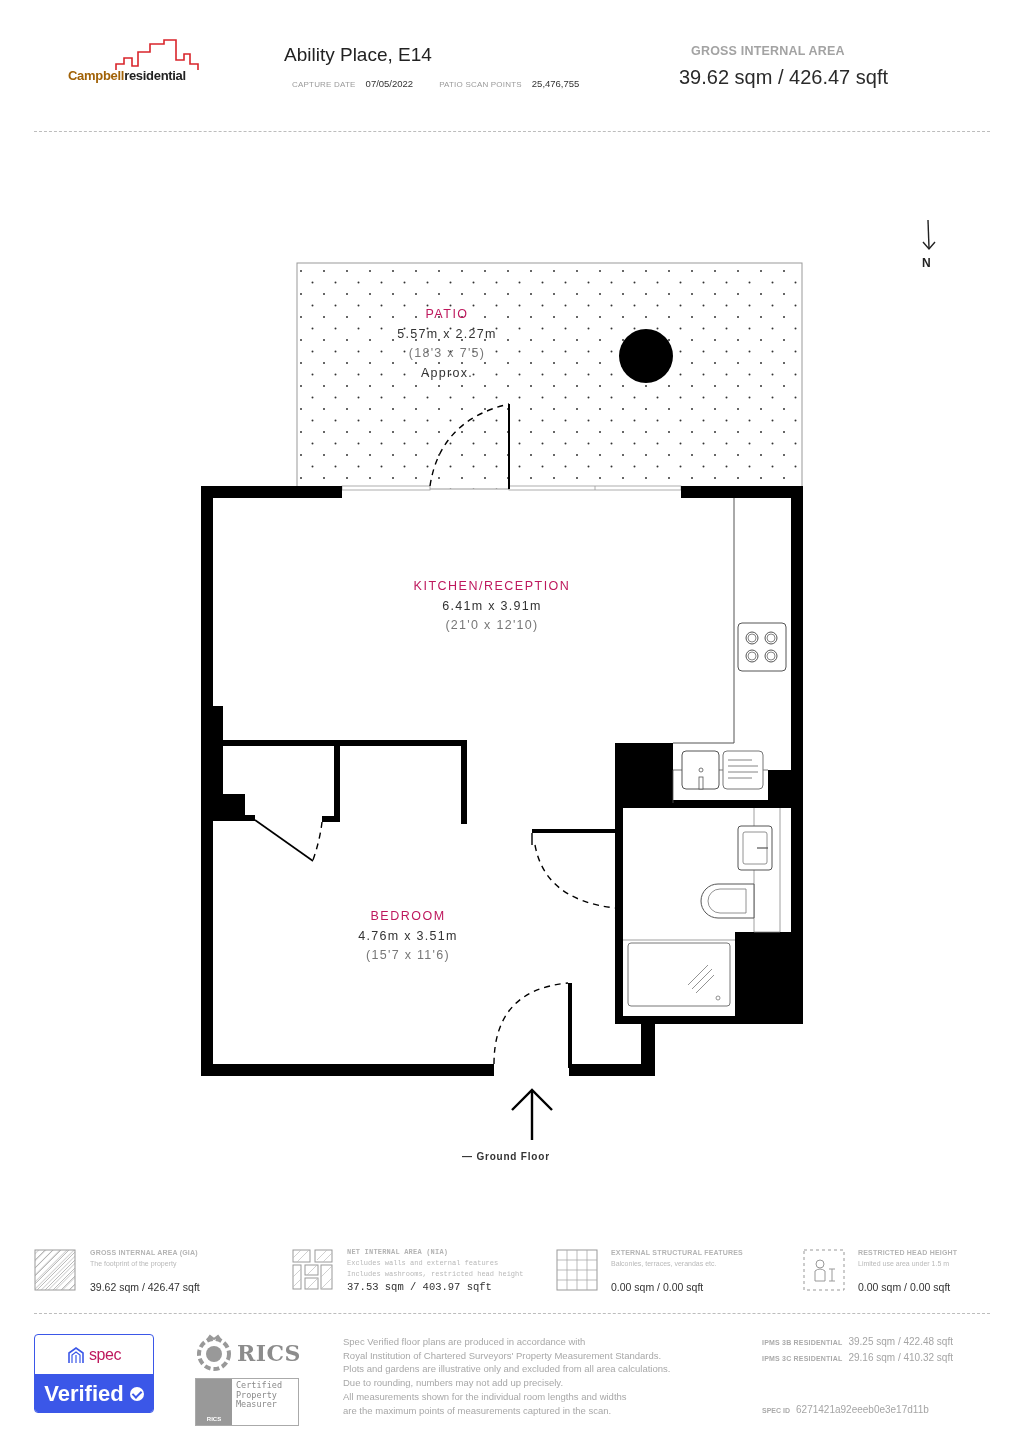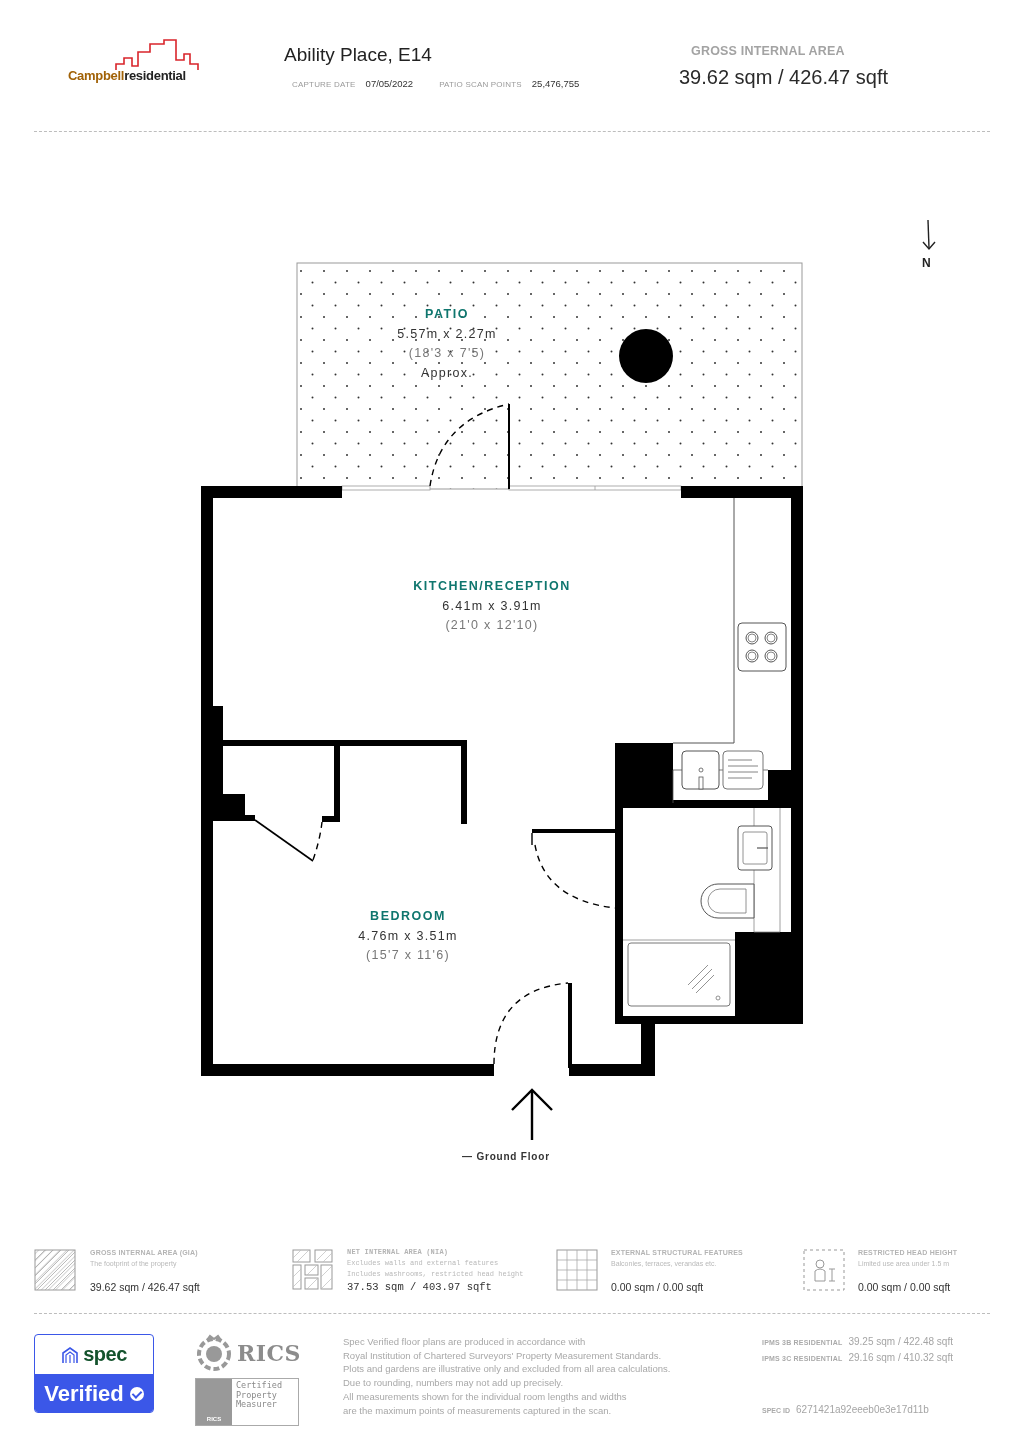--- a/index.html
+++ b/index.html
@@ -25,39 +25,39 @@
 
   .dash-line { left: 34px; width: 956px; height: 0; border-top: 1px dashed #bdbdbd; }
 
   
   .north { left: 917px; top: 218px; width: 24px; height: 56px; }
   .north-label { left: 922px; top: 256px; font-size: 12px; font-weight: bold; color: #222; }
 
   
   .plan { left: 0; top: 0; width: 1024px; height: 1447px; pointer-events: none; }
   .room-label { position: absolute; text-align: center; font-size: 12.5px; letter-spacing: 1.3px; line-height: 19.5px; }
-  .room-label .name { font-weight: bold; color: #0f766e; letter-spacing: 1.5px; }
+  .room-label .name { font-weight: normal; color: #be185d; letter-spacing: 1.5px; }
   .room-label .metric { color: #333; }
   .room-label .imperial { color: #777; }
   .room-label .approx { color: #333; }
 
   .floor-label { left: 462px; top: 1151px; font-size: 10px; font-weight: bold; letter-spacing: 0.8px; color: #333; }
 
   
   .legend-item { position: absolute; top: 1245px; height: 50px; }
   .legend-icon { position: absolute; left: 0; top: 2px; width: 44px; height: 44px; }
   .legend-text { position: absolute; left: 56px; top: 2px; white-space: nowrap; }
   .legend-text .lt { font-size: 7px; font-weight: bold; color: #b4b4b4; letter-spacing: 0.2px; line-height: 11px; }
   .legend-text .ld { font-size: 7px; color: #b9b9b9; line-height: 11px; }
   .legend-text .lv { font-size: 10.5px; color: #333; position: absolute; top: 34px; white-space: nowrap; }
 
   
   .spec-badge { left: 34px; top: 1334px; width: 120px; height: 79px; border: 1.5px solid #3b57e8; border-radius: 4px; overflow: hidden; background: #fff; }
   .spec-top { height: 39px; display: flex; align-items: center; justify-content: center; gap: 4px; }
-  .spec-word { font-size: 20px; color: #14532d; letter-spacing: -0.5px; font-weight: bold; }
+  .spec-word { font-size: 16px; color: #be185d; letter-spacing: -0.5px; }
   .spec-bottom { height: 40px; background: #3b57e8; display: flex; align-items: center; justify-content: center; gap: 6px; }
   .spec-verified { font-size: 22px; color: #fff; font-weight: bold; }
   .check-circle { width: 14px; height: 14px; border-radius: 50%; background: #fff; position: relative; }
   .check-circle::after { content: ""; position: absolute; left: 4px; top: 2px; width: 4px; height: 7px; border: solid #3b57e8; border-width: 0 2px 2px 0; transform: rotate(45deg); }
 
   .rics { left: 195px; top: 1334px; width: 110px; height: 80px; }
   .rics-word { position: absolute; left: 42px; top: 6px; font-size: 22px; font-weight: bold; color: #8c8c8c; letter-spacing: 0.5px; font-family: "DejaVu Serif", serif; }
   .rics-cert { position: absolute; left: 0; top: 44px; width: 104px; height: 48px; border: 1px solid #aaa; display: flex; }
   .rics-cert-left { width: 36px; background: #999; color: #fff; font-size: 6px; display: flex; align-items: flex-end; justify-content: center; padding-bottom: 3px; font-weight: bold; }
   .rics-cert-right { padding: 2px 4px; font-size: 8.5px; color: #8a8a8a; line-height: 9.5px; font-family: "DejaVu Sans Mono", monospace; }

